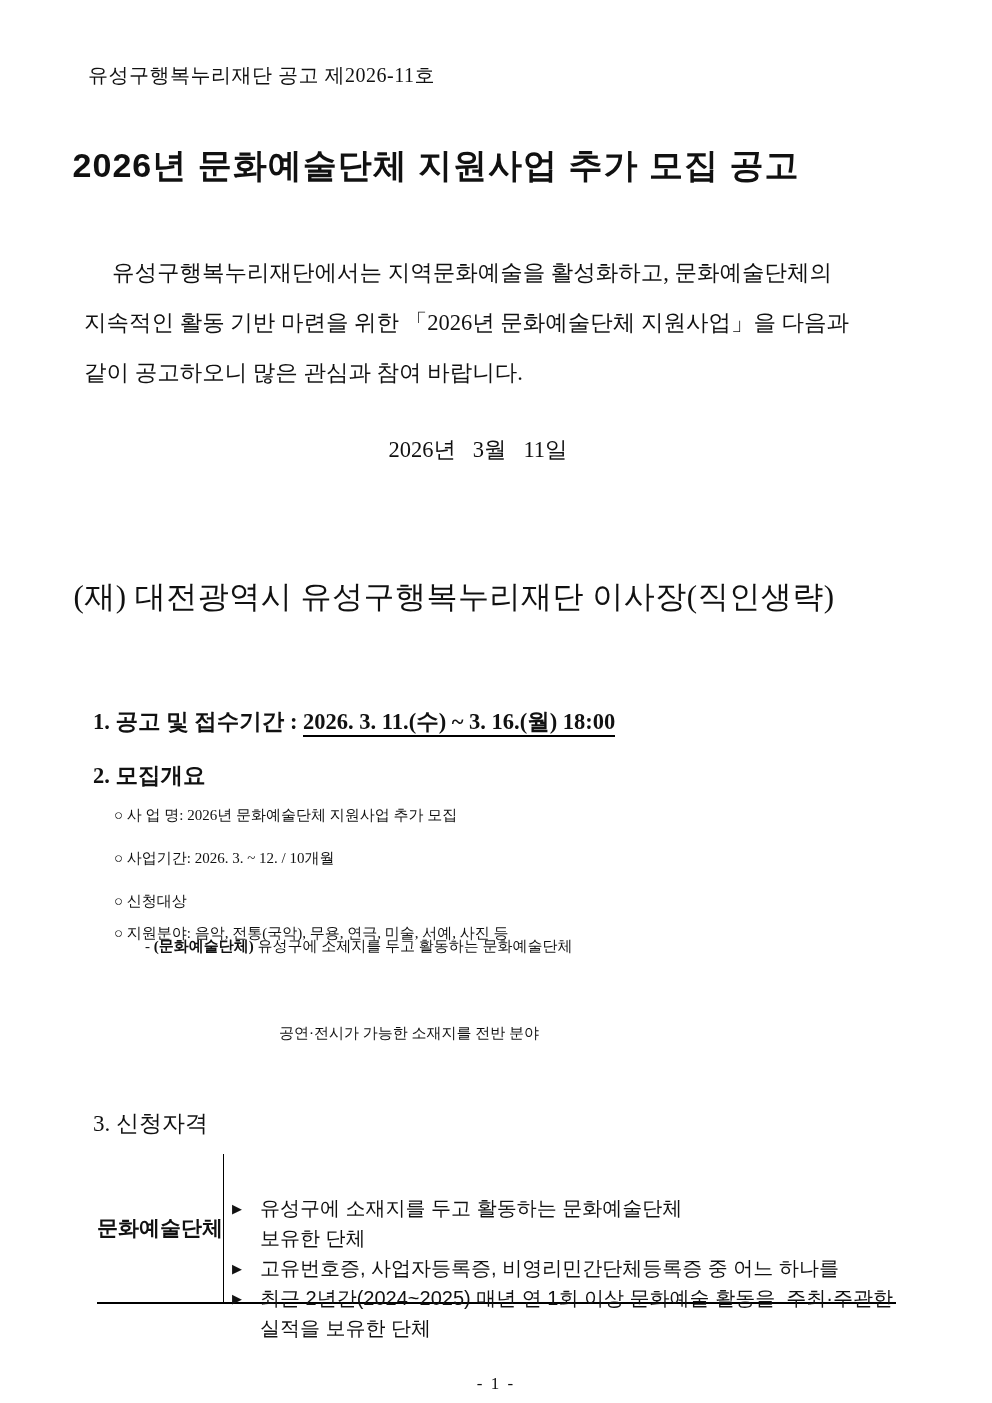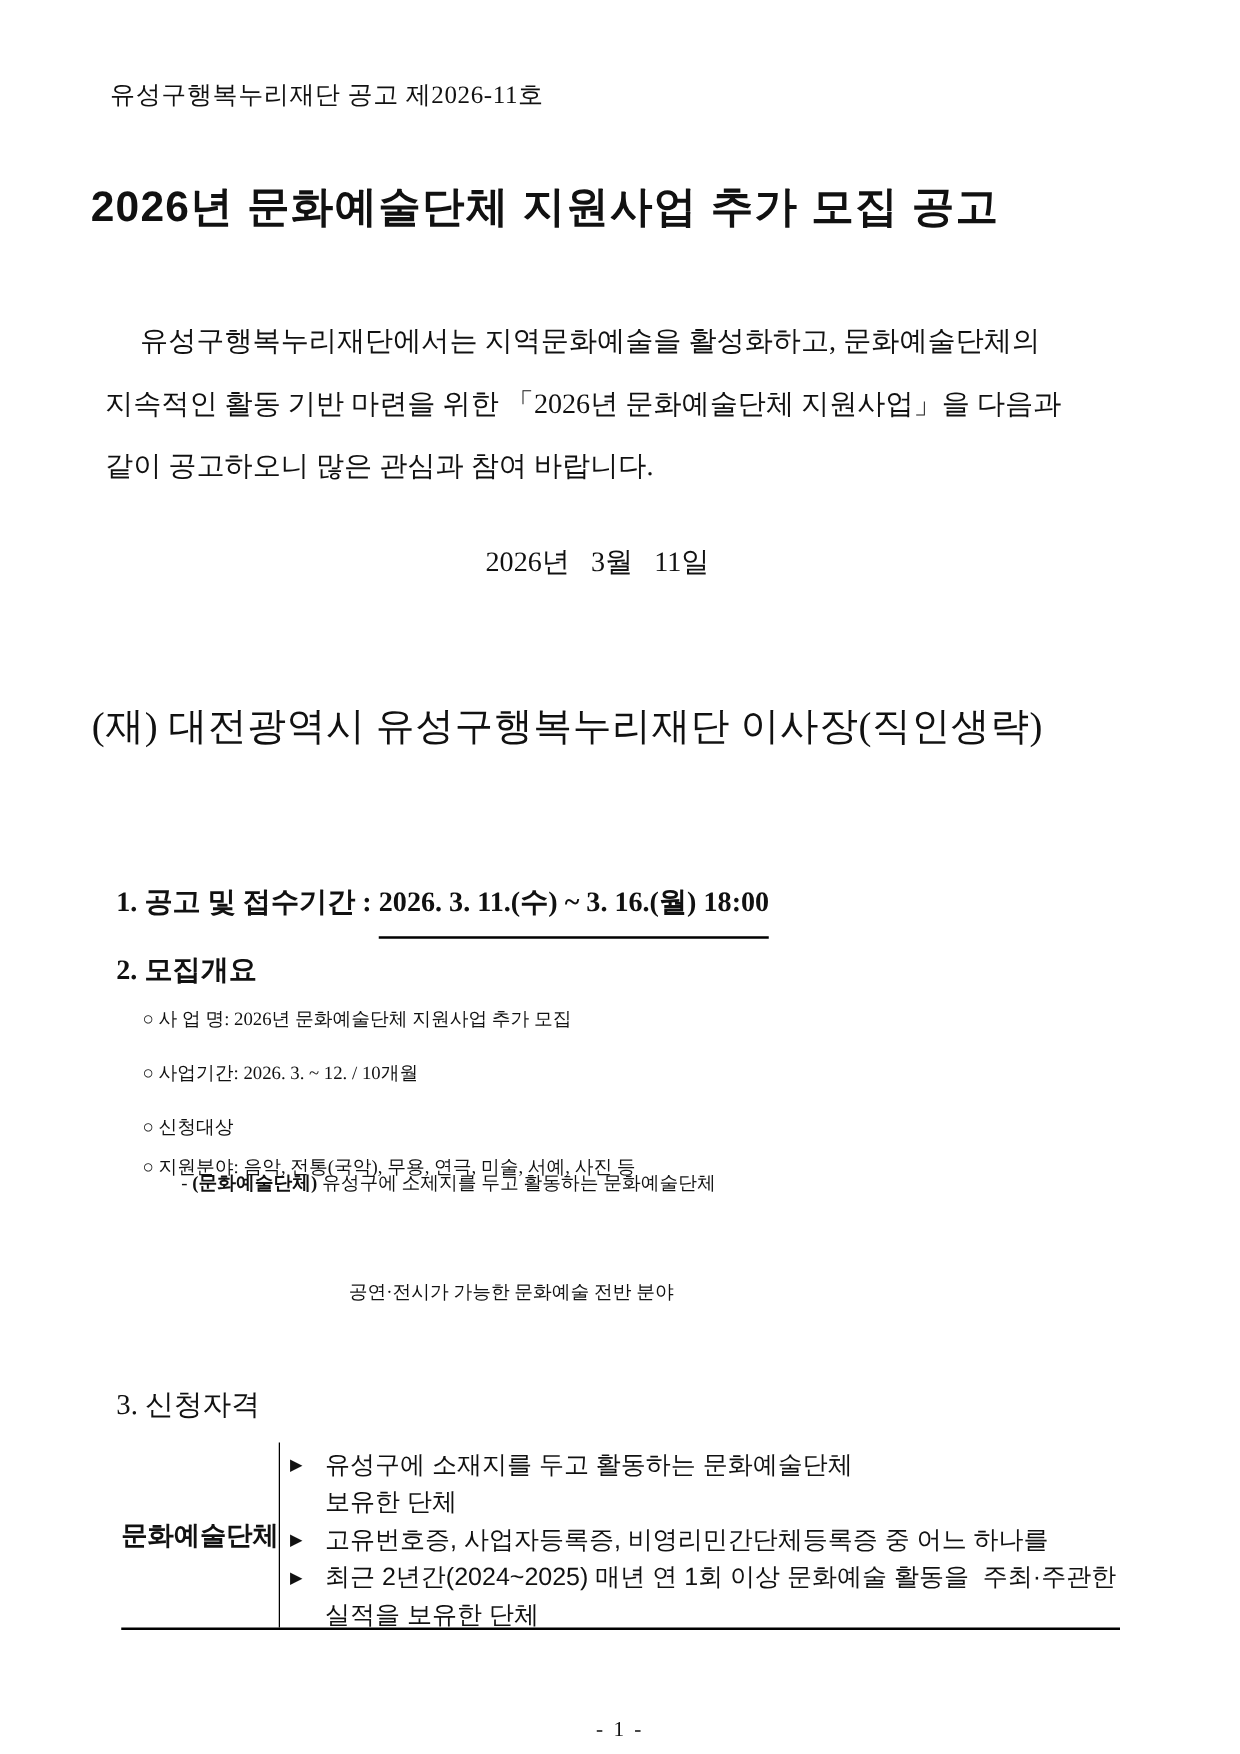--- a/index.html
+++ b/index.html
@@ -27,31 +27,31 @@
   
   .intro{left:84px;top:248px;width:838px;font-size:22.5px;}
   .intro .line{height:50px;line-height:50px;}
   .intro .line.first{padding-left:28px;}
 
   
   .date-line{left:0;top:434px;width:956px;text-align:center;font-size:22.5px;}
 
   
   .issuer-line{
-    left:0;top:560px;width:908px;text-align:center;
+    left:0;top:576px;width:908px;text-align:center;
     font-size:31px;letter-spacing:0.5px;
   }
 
   
   .sec{font-size:22.5px;}
   .sec-1{left:93px;top:706px;font-weight:bold;}
   .period-underline{
     font-weight:bold;
     border-bottom:2px solid #000;
-    padding-bottom:15px;
+    padding-bottom:1px;
   }
   .sec-2{left:93px;top:760px;font-weight:bold;}
   .item{font-size:15px;}
   .item-target-detail{left:145px;top:937px;}
   .item-target-detail .bold-part{font-weight:bold;}
   .sec-3{left:93px;top:1108px;font-weight:normal;font-size:23px;}
 
   
   .tbl{left:97px;top:1154px;width:799px;}
   .tbl-header{
@@ -81,20 +81,21 @@
   }
   .tb-cat{
     width:186px;border-right:1.5px solid #000;
     display:flex;align-items:center;justify-content:center;
     font-weight:bold;font-size:21px;
   }
   .tb-elig{
     flex:1;padding:3px 4px 0 8px;
     font-family:"Liberation Sans","DejaVu Sans",sans-serif;
     font-size:20px;
+    margin-top:36px;
   }
   .trow-line{height:30px;line-height:30px;white-space:pre;}
   .tmark{
     display:inline-block;width:28px;
     font-size:13px;vertical-align:2px;
   }
   .tcont{padding-left:28px;}
 
   
   .page-number{
@@ -123,21 +124,21 @@
 
 <div class="abs sec sec-2 pre">2. 모집개요</div>
 
 <div class="abs item pre" style="left:114px;top:806px;">○ 사 업 명: 2026년 문화예술단체 지원사업 추가 모집</div>
 <div class="abs item pre" style="left:114px;top:849px;">○ 사업기간: 2026. 3. ~ 12. / 10개월</div>
 <div class="abs item pre" style="left:114px;top:892px;">○ 신청대상</div>
 
 <div class="abs item item-target-detail pre"><span>- </span><span class="bold-part">(문화예술단체)</span><span> 유성구에 소제지를 두고 활동하는 문화예술단체</span></div>
 
 <div class="abs item pre" style="left:114px;top:924px;">○ 지원분야: 음악, 전통(국악), 무용, 연극, 미술, 서예, 사진 등</div>
-<div class="abs item pre" style="left:279px;top:1024px;">공연·전시가 가능한 문화예술 전반 분야</div>
+<div class="abs item pre" style="left:279px;top:1024px;">공연·전시가 가능한 소재지를 전반 분야</div>
 
 <div class="abs sec-3 pre">3. 신청자격</div>
 
 <div class="abs tbl">
   <div class="tbl-body">
     <div class="tb-cat pre">문화예술단체</div>
     <div class="tb-elig">
       <div class="trow-line"><span class="tmark">▶</span><span>유성구에 소재지를 두고 활동하는 문화예술단체</span></div>
       <div class="trow-line tcont"><span>보유한 단체</span></div>
       <div class="trow-line"><span class="tmark">▶</span><span>고유번호증, 사업자등록증, 비영리민간단체등록증 중 어느 하나를</span></div>

